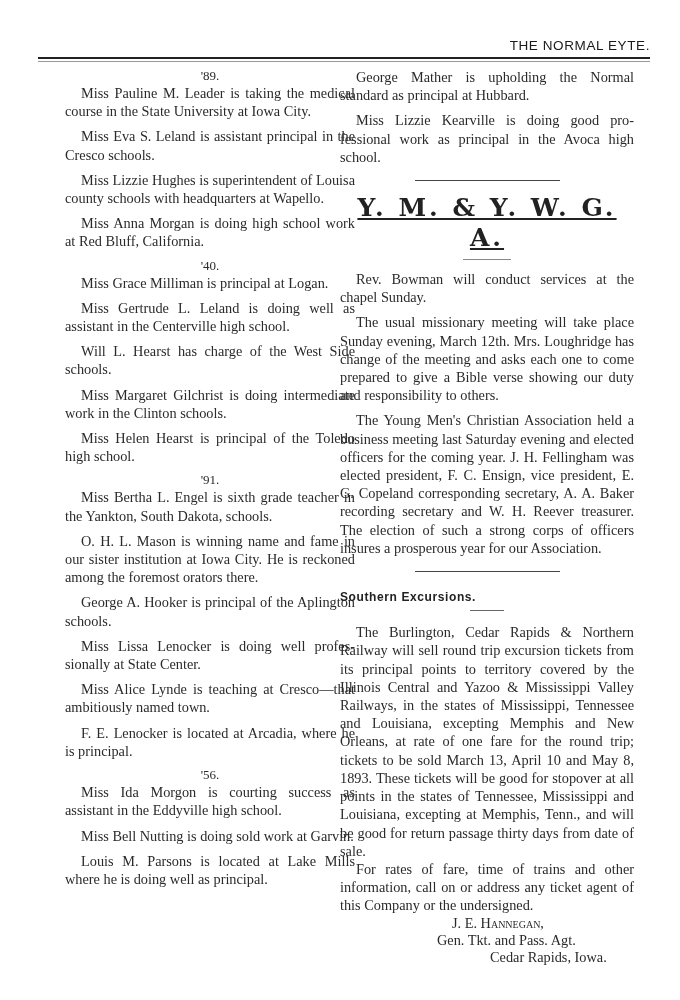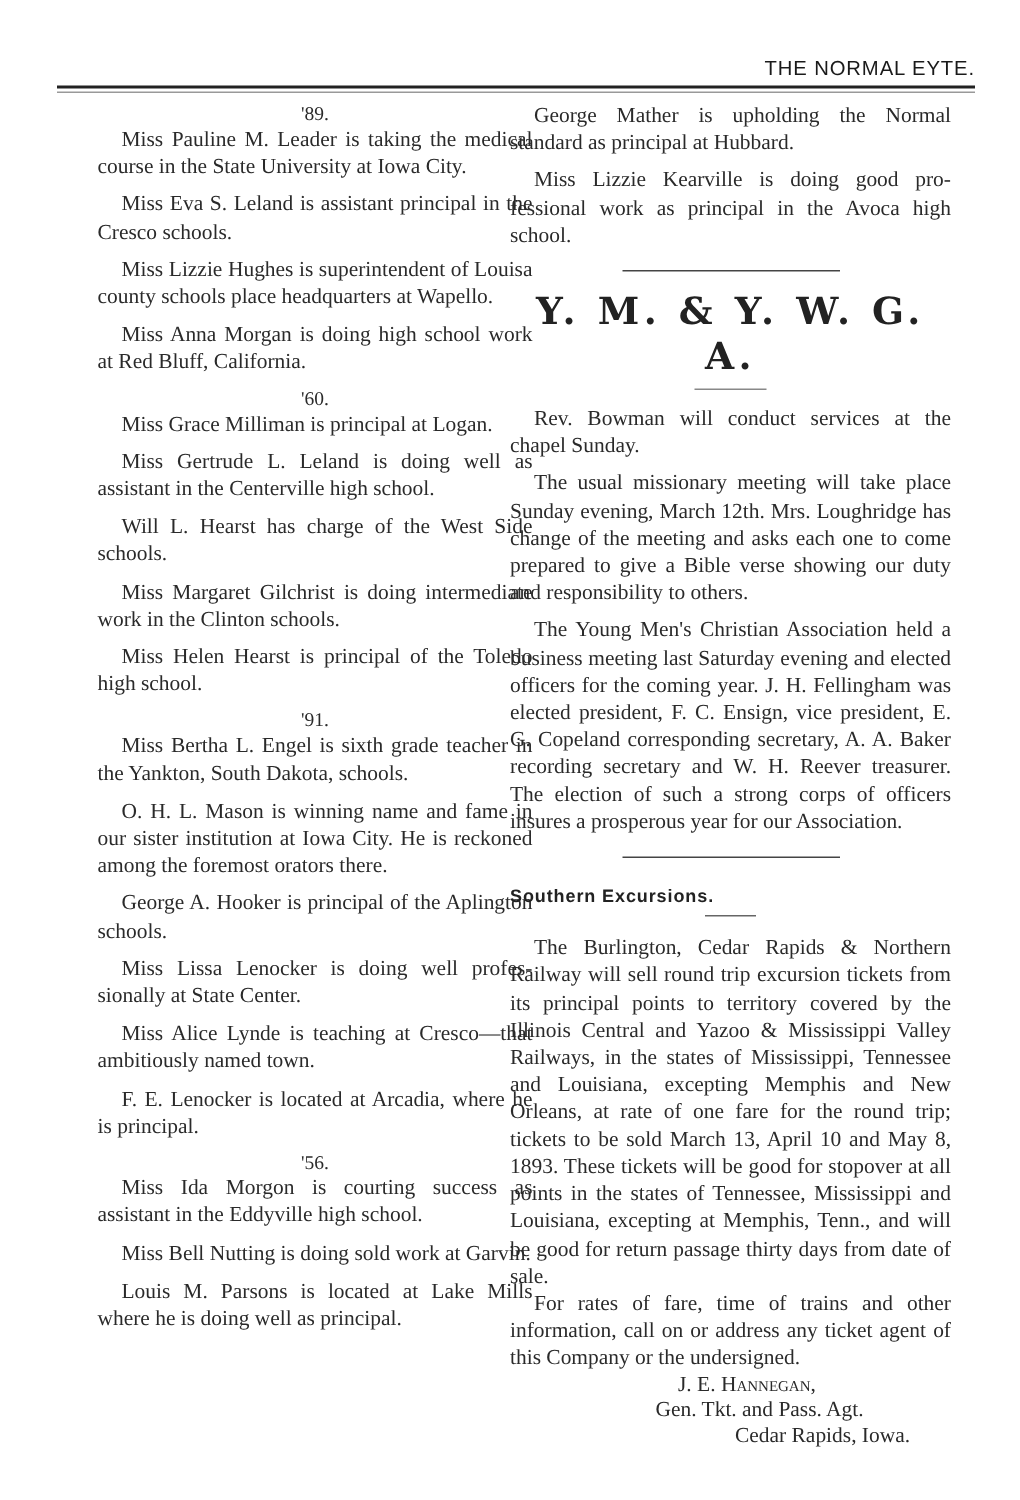--- a/index.html
+++ b/index.html
@@ -94,20 +94,21 @@
       height: 0;
     }
     .big-title {
       text-align: center;
       font-family: "DejaVu Serif", "Liberation Serif", serif;
       font-size: 25px;
       letter-spacing: 3px;
       line-height: 30px;
       margin: 0;
       color: #222;
+      text-decoration: underline;
     }
     .sub-title {
       text-align: left;
       font-family: "Liberation Sans", "DejaVu Sans", sans-serif;
       font-weight: bold;
       font-size: 12px;
       letter-spacing: 0.6px;
       margin: 16px 0 0 0;
       color: #222;
     }
@@ -127,24 +128,24 @@
 
   <div class="running-head">THE NORMAL EYTE.</div>
   <div class="head-rule"></div>
   <div class="head-rule-thin"></div>
 
   <div class="column col-left">
 
     <div class="year">'89.</div>
     <p class="item">Miss Pauline M. Leader is taking the medical course in the State University at Iowa City.</p>
     <p class="item">Miss Eva S. Leland is assistant principal in the Cresco schools.</p>
-    <p class="item">Miss Lizzie Hughes is superintendent of Louisa county schools place headquarters at Wapello.</p>
+    <p class="item">Miss Lizzie Hughes is superintendent of Louisa county schools with headquarters at Wapello.</p>
     <p class="item">Miss Anna Morgan is doing high school work at Red Bluff, California.</p>
 
-    <div class="year">'60.</div>
+    <div class="year">'40.</div>
     <p class="item">Miss Grace Milliman is principal at Logan.</p>
     <p class="item">Miss Gertrude L. Leland is doing well as assistant in the Centerville high school.</p>
     <p class="item">Will L. Hearst has charge of the West Side schools.</p>
     <p class="item">Miss Margaret Gilchrist is doing inter­mediate work in the Clinton schools.</p>
     <p class="item">Miss Helen Hearst is principal of the Toledo high school.</p>
 
     <div class="year">'91.</div>
     <p class="item">Miss Bertha L. Engel is sixth grade teacher in the Yankton, South Dakota, schools.</p>
     <p class="item">O. H. L. Mason is winning name and fame in our sister institution at Iowa City. He is reckoned among the foremost orators there.</p>
     <p class="item">George A. Hooker is principal of the Ap­lington schools.</p>

